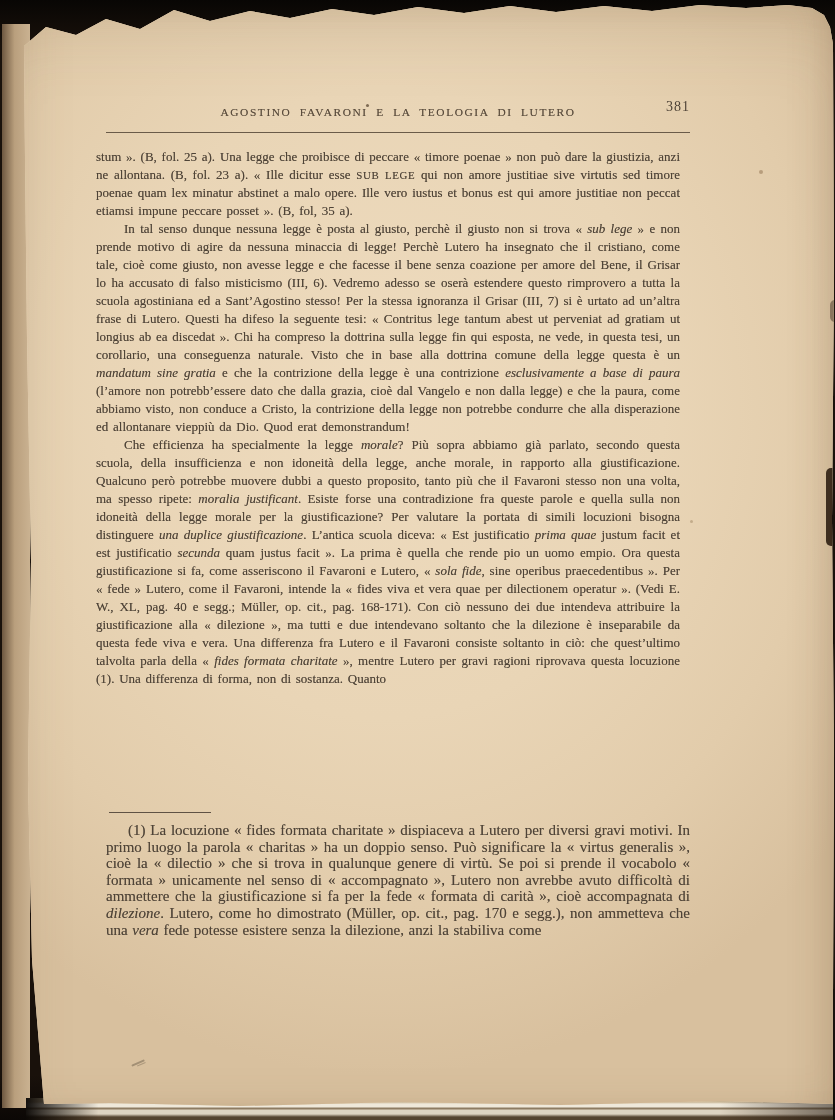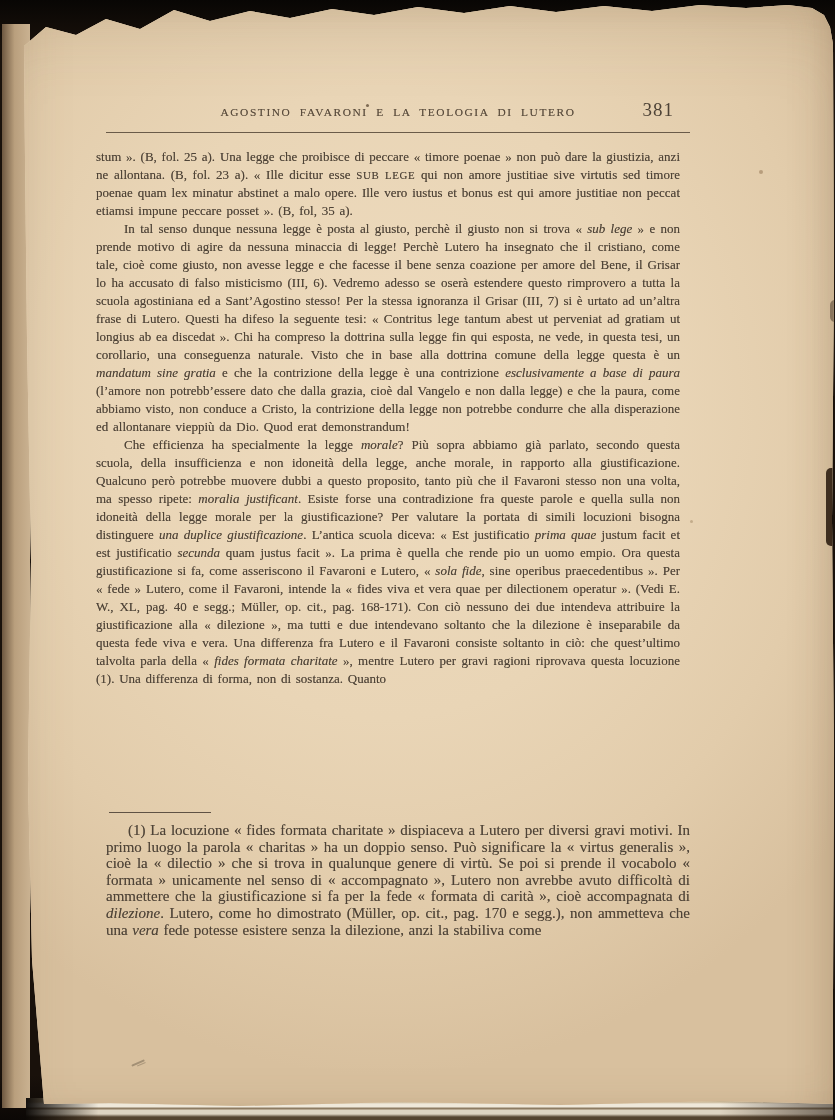--- a/index.html
+++ b/index.html
@@ -54,21 +54,21 @@
     position:absolute;top:103px;left:106px;width:584px;height:22px;
     color:var(--head-ink);
   }
   .head-title{
     position:absolute;left:0;right:0;top:3px;text-align:center;
     font-size:11.4px;letter-spacing:1.6px;word-spacing:4px;
     color:var(--head-ink);text-shadow:0 0 .4px rgba(90,76,61,.55);
     white-space:nowrap;
   }
   .page-num{
-    position:absolute;right:16px;top:-4px;font-size:19px;letter-spacing:1px;
+    position:absolute;right:0;top:-4px;font-size:14px;letter-spacing:1px;
     color:var(--ink);
   }
   .head-rule{
     position:absolute;top:132px;left:106px;width:584px;height:0;
     border-top:1.5px solid var(--rule);
   }
   .body-text{
     position:absolute;top:148px;left:96px;width:584px;height:662px;overflow:hidden;
     font-size:13px;line-height:18px;text-align:justify;word-spacing:1.5px;
     color:var(--ink);text-shadow:0 0 .45px rgba(78,67,55,.55);

